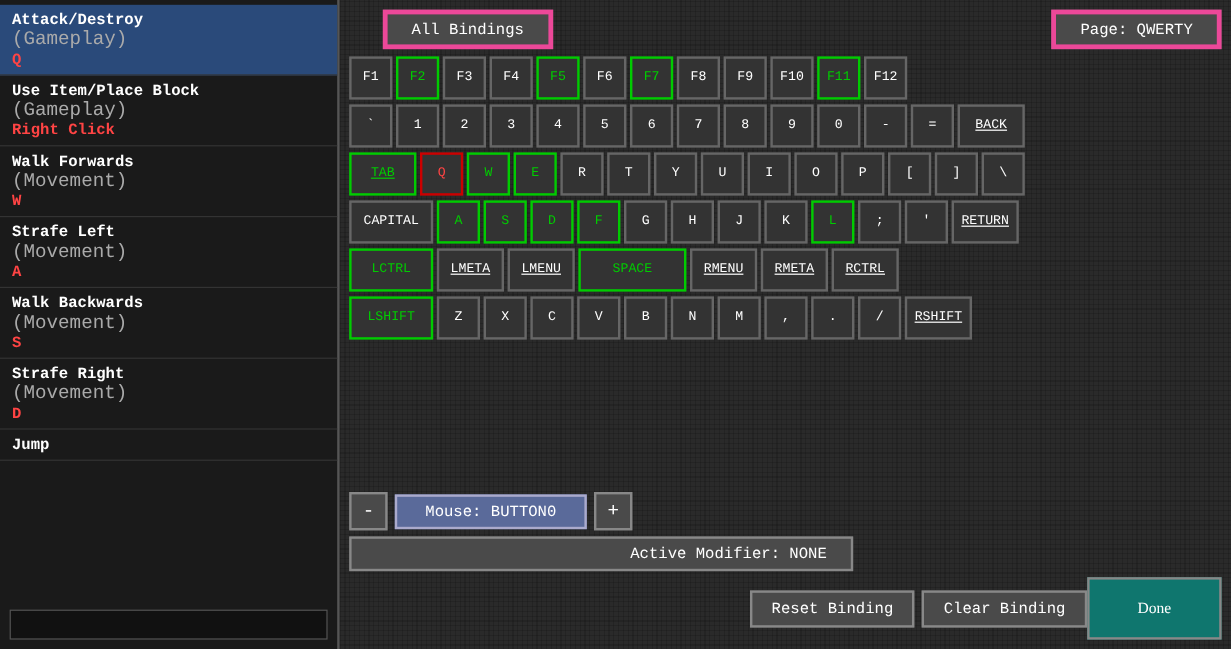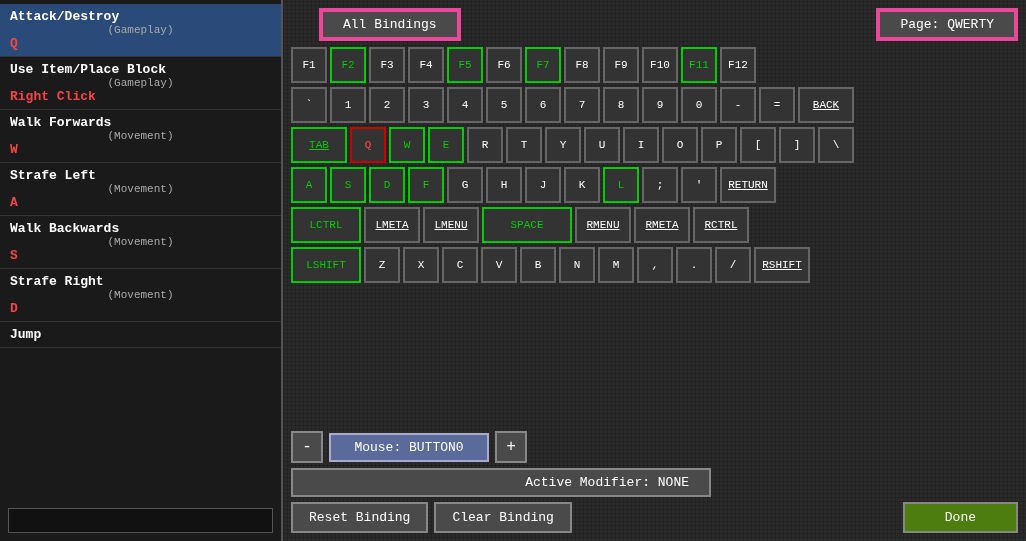--- a/index.html
+++ b/index.html
@@ -44,22 +44,21 @@
     .binding-item.selected {
       background-color: #2a4a7a;
     }
     .binding-item .binding-name {
       color: #ffffff;
       font-size: 13px;
       font-weight: bold;
     }
     .binding-item .binding-category {
       color: #aaaaaa;
-      font-size: 11px;
-      text-align: center;
+      font-size: 16px;
     }
     .binding-item .binding-key {
       color: #ff4444;
       font-size: 13px;
       font-weight: bold;
     }
     .binding-item.selected .binding-key {
       color: #ff4444;
     }
 
@@ -189,47 +188,46 @@
       font-family: 'Courier New', monospace;
       font-size: 13px;
       padding: 5px 20px;
       text-align: right;
       width: 100%;
       max-width: 420px;
     }
 
     .action-row {
       display: flex;
-      justify-content: space-between;
-      align-items: center;
-      gap: 30px;
+      justify-content: flex-end;
+      align-items: center;
     }
 
     .action-btns {
       display: flex;
       gap: 6px;
     }
 
     .action-btn {
       background-color: #4a4a4a;
       border: 2px solid #888;
       color: #ffffff;
       font-family: 'Courier New', monospace;
       font-size: 13px;
       padding: 6px 16px;
       cursor: pointer;
     }
 
     .done-btn {
-      background-color: #4d7c0f;
+      background-color: #0f766e;
       border: 2px solid #888;
       color: #ffffff;
-      font-family: Liberation Mono, monospace;
-      font-size: 13px;
-      padding: 6px 40px;
+      font-family: Liberation Serif, serif;
+      font-size: 13px;
+      padding: 16px 40px;
       cursor: pointer;
     }
   </style>
 </head>
 <body>
 
 <div class="left-panel">
   <div class="binding-item selected">
     <div class="binding-name">Attack/Destroy</div>
     <div class="binding-category">(Gameplay)</div>
@@ -319,20 +317,21 @@
       <div class="key">U</div>
       <div class="key">I</div>
       <div class="key">O</div>
       <div class="key">P</div>
       <div class="key">[</div>
       <div class="key">]</div>
       <div class="key">\</div>
     </div>
 
     <div class="key-row">
+      <div class="key wider">CAPITAL</div>
       <div class="key green">A</div>
       <div class="key green">S</div>
       <div class="key green">D</div>
       <div class="key green">F</div>
       <div class="key">G</div>
       <div class="key">H</div>
       <div class="key">J</div>
       <div class="key">K</div>
       <div class="key green">L</div>
       <div class="key">;</div>

